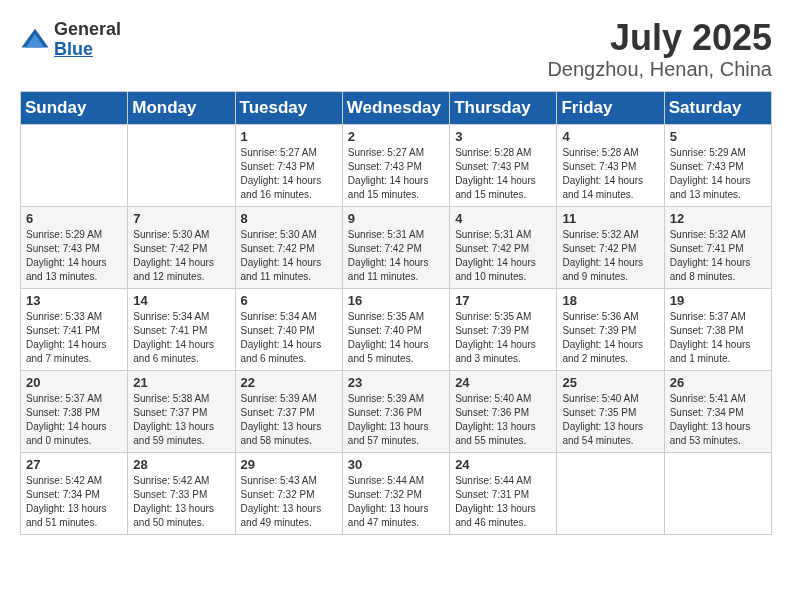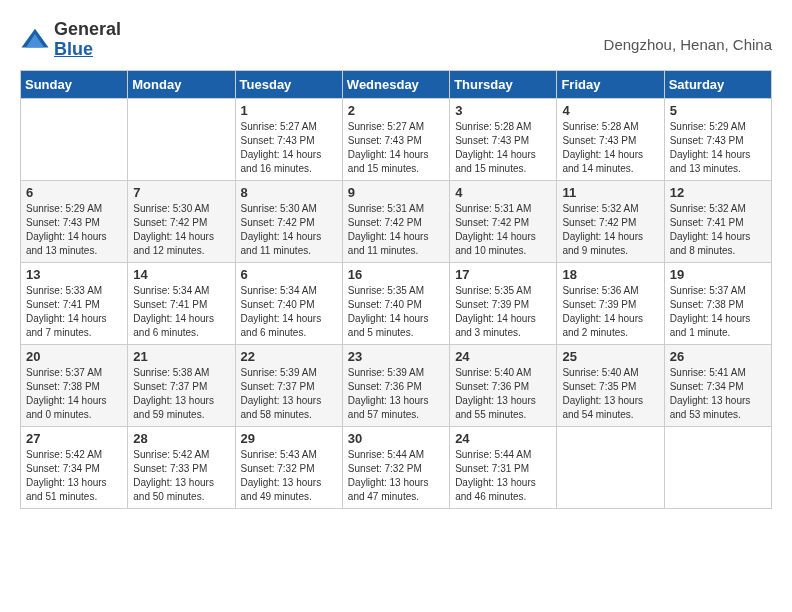--- a/index.html
+++ b/index.html
@@ -44,33 +44,33 @@
     .title-block {
       text-align: right;
     }
     .month-title {
       font-size: 36px;
       font-weight: bold;
       color: #333;
       line-height: 1;
     }
     .location {
-      font-size: 15px;
+      font-size: 20px;
       color: #555;
-      margin-top: 16px;
+      margin-top: 2px;
     }
     table {
       width: 100%;
       border-collapse: collapse;
       table-layout: fixed;
     }
     thead tr th {
       background-color: #1a5fa8;
       color: #fff;
-      font-size: 13px;
+      font-size: 17px;
       font-weight: bold;
       padding: 6px 4px;
       text-align: left;
       border: 1px solid #ccc;
     }
     tbody tr td {
       vertical-align: top;
       border: 1px solid #ccc;
       padding: 4px 5px;
       font-size: 10.5px;
@@ -102,20 +102,21 @@
     <svg class="logo-icon" viewBox="0 0 40 40" xmlns="http://www.w3.org/2000/svg">
       <polygon points="20,5 38,30 2,30" fill="#1a5fa8"></polygon>
       <polygon points="20,12 32,30 8,30" fill="#4a90d9"></polygon>
     </svg>
     <div class="logo-text">
       <span class="logo-general">General</span>
       <span class="logo-blue">Blue</span>
     </div>
   </div>
   <div class="title-block">
+    <div class="month-title">July 2025</div>
     <div class="location">Dengzhou, Henan, China</div>
   </div>
 </div>
 
 <table>
   <thead>
     <tr>
     <th>Sunday</th>
         <th>Monday</th>
         <th>Tuesday</th>

